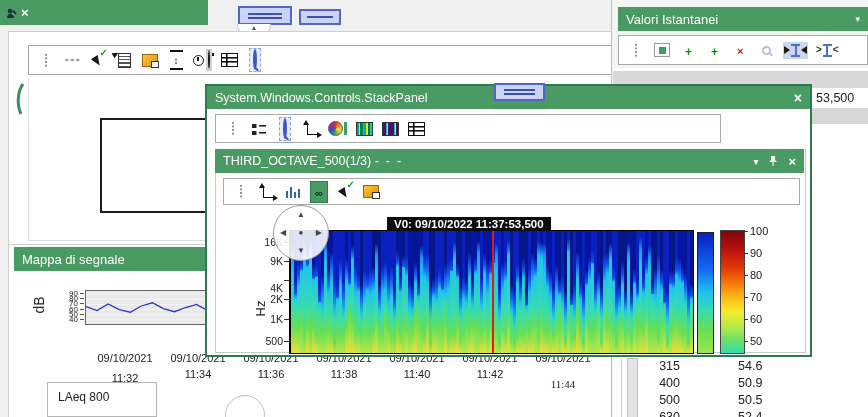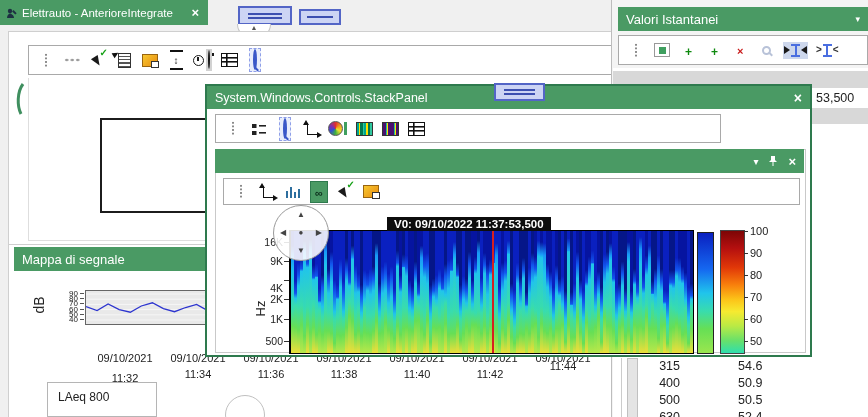--- a/index.html
+++ b/index.html
@@ -142,21 +142,20 @@
 <body>
 
 <div class="stage" style="--green:#4a9a64">
 
   <div class="tab">
     <svg width="12" height="12">
         <circle cx="4" cy="4" r="2.2" fill="#1d3042"></circle>
         <path d="M1 11c0-3 2-4.5 3-4.5S8 8 8 11z" fill="#1d3042"></path>
         <path d="M7.5 3l3.2 3.2-1.4 1.4L6.1 4.4z" fill="#1d3042"></path>
       </svg>
-    <span class="tabtitle">Elettrauto - AnterioreIntegrate</span>
     <span class="tabclose">×</span>
   </div>
   <div class="winbtn b1">
       <i></i>
       <i></i>
     </div>
   <div class="winbtn b2">
       <i></i>
     </div>
   <div class="expander">
@@ -231,21 +230,21 @@
       <div class="xtime abs" style="left: 198px; top: 368px;">11:34</div>
       <div class="xdate abs" style="left: 271px; top: 352px;">09/10/2021</div>
       <div class="xtime abs" style="left: 271px; top: 368px;">11:36</div>
       <div class="xdate abs" style="left: 344px; top: 352px;">09/10/2021</div>
       <div class="xtime abs" style="left: 344px; top: 368px;">11:38</div>
       <div class="xdate abs" style="left: 417px; top: 352px;">09/10/2021</div>
       <div class="xtime abs" style="left: 417px; top: 368px;">11:40</div>
       <div class="xdate abs" style="left: 490px; top: 352px;">09/10/2021</div>
       <div class="xtime abs" style="left: 490px; top: 368px;">11:42</div>
       <div class="xdate abs" style="left: 563px; top: 352px;">09/10/2021</div>
-      <div class="xtime abs" style="left: 563px; top: 360px;">11:44</div>
+      <div class="xtime abs" style="left: 563px; top: 378px; font-family: Liberation Serif, serif;">11:44</div>
     </div>
   <div class="laeq"><span>LAeq 800</span></div>
   <div class="bcircle"></div>
 
   <div class="vpanel"></div>
   <div class="vwhite"></div>
   <div class="vhead">
     <span>Valori Istantanei</span>
     <span class="dd">▾</span>
   </div>
@@ -335,20 +334,21 @@
       <span class="ic">
           <span class="hm p"></span>
         </span>
       <span class="ic">
           <span class="tbl"></span>
         </span>
     </div>
 
     <div class="tgroup"></div>
     <div class="thead">
+      <span>THIRD_OCTAVE_500(1/3) -  -  -</span>
       <span class="hicons">
         <span class="hi">▾</span>
         <svg width="10" height="12">
             <path d="M3 1h4v4l2 2H1l2-2z" fill="#fff"></path>
             <rect x="4.5" y="7" width="1" height="4" fill="#fff"></rect>
           </svg>
         <span class="hi" style="font-size:13px;font-weight:bold">×</span>
       </span>
     </div>
 

